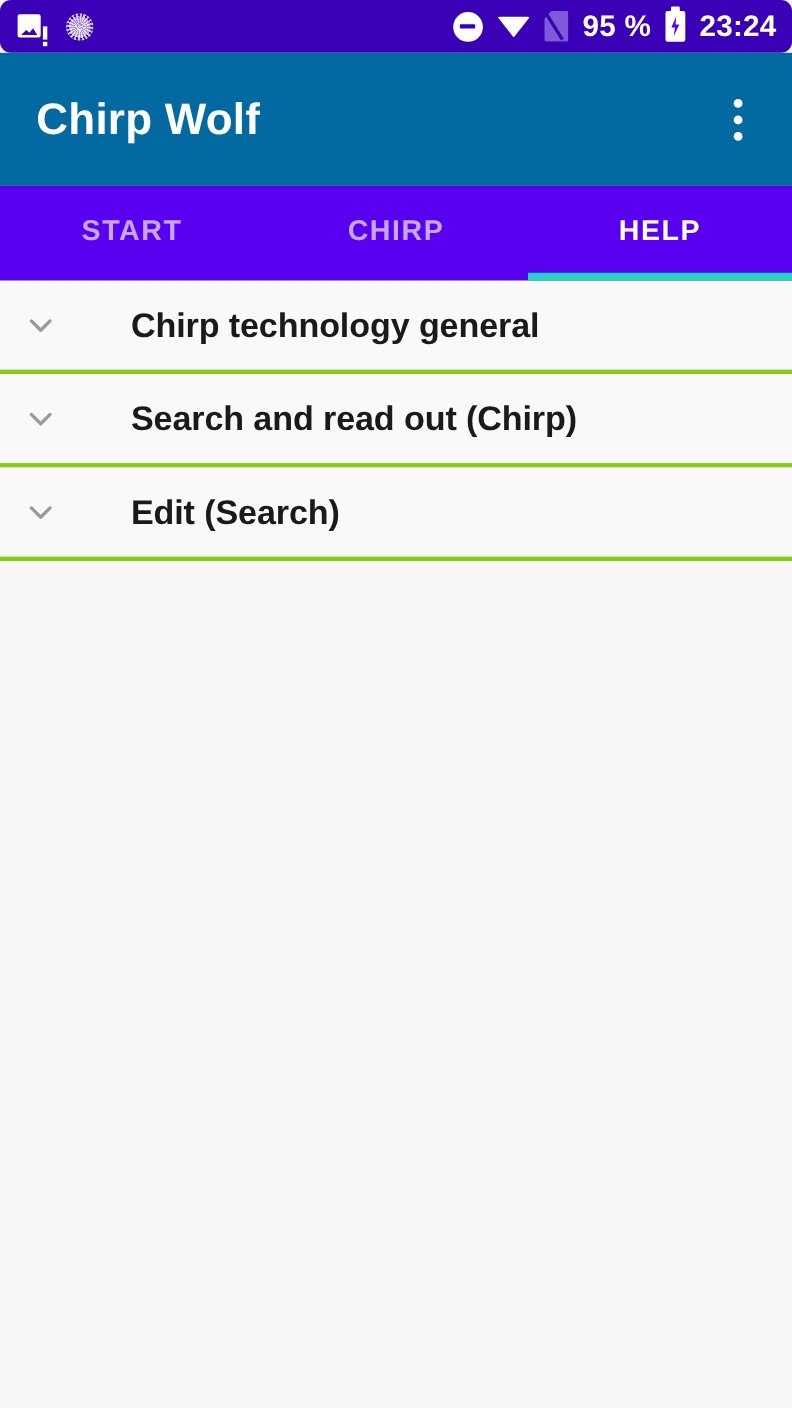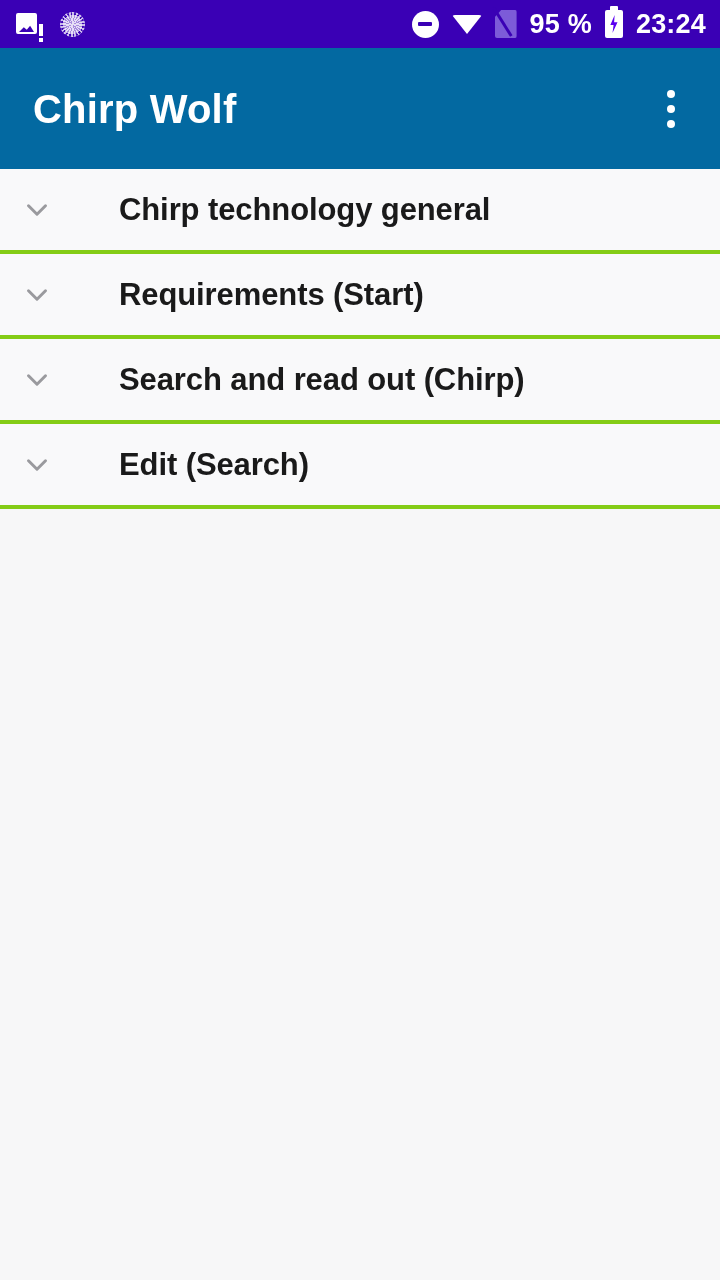--- a/index.html
+++ b/index.html
@@ -16,20 +16,21 @@
     display:flex; flex-direction:column;
   }
 
   
   .status-bar {
     height:48px; flex:0 0 48px;
     background:#3A00B5;
     display:flex; align-items:center;
     padding:0 14px 0 16px;
     color:#FFFFFF;
+    border-radius:10px;
   }
   .status-left { display:flex; align-items:center; gap:18px; }
   .status-right { margin-left:auto; display:flex; align-items:center; gap:13px; }
 
   .ic-broken-image { width:26px; height:24px; position:relative; }
   .ic-broken-image .frame {
     position:absolute; left:0; top:1px; width:21px; height:21px;
     border:3px solid #FFFFFF; border-radius:2px; background:#FFFFFF;
   }
   .ic-broken-image .mount {
@@ -208,55 +209,53 @@
 
   <div class="app-bar">
     <div class="app-title">Chirp Wolf</div>
     <div class="overflow-btn">
       <span></span>
       <span></span>
       <span></span>
     </div>
   </div>
 
+  <div class="tab-bar">
+    <div class="tab">START</div>
+    <div class="tab">CHIRP</div>
+    <div class="tab active">HELP</div>
+    <div class="tab-indicator" style="width: 33.3333%; left: 66.6667%; background: rgb(36, 211, 197);"></div>
+  </div>
 
   <div class="list">
 
     <div class="list-item">
       <div class="chev">
         <svg width="34" height="34" viewBox="0 0 24 24" fill="none" stroke="#9A9A9E" stroke-width="2.1" stroke-linecap="round" stroke-linejoin="round">
           <polyline points="6 9 12 15 18 9"></polyline>
         </svg>
       </div>
       <div class="item-label">Chirp technology general</div>
     </div>
 
+
     <div class="list-item">
       <div class="chev">
         <svg width="34" height="34" viewBox="0 0 24 24" fill="none" stroke="#9A9A9E" stroke-width="2.1" stroke-linecap="round" stroke-linejoin="round">
           <polyline points="6 9 12 15 18 9"></polyline>
         </svg>
       </div>
-      <div class="item-label">Requirements (Start)</div>
+      <div class="item-label">Search and read out (Chirp)</div>
     </div>
 
     <div class="list-item">
       <div class="chev">
         <svg width="34" height="34" viewBox="0 0 24 24" fill="none" stroke="#9A9A9E" stroke-width="2.1" stroke-linecap="round" stroke-linejoin="round">
           <polyline points="6 9 12 15 18 9"></polyline>
         </svg>
       </div>
-      <div class="item-label">Search and read out (Chirp)</div>
-    </div>
-
-    <div class="list-item">
-      <div class="chev">
-        <svg width="34" height="34" viewBox="0 0 24 24" fill="none" stroke="#9A9A9E" stroke-width="2.1" stroke-linecap="round" stroke-linejoin="round">
-          <polyline points="6 9 12 15 18 9"></polyline>
-        </svg>
-      </div>
       <div class="item-label">Edit (Search)</div>
     </div>
 
     <div class="list-filler"></div>
   </div>
 
 </div>
 
 </body></html>

